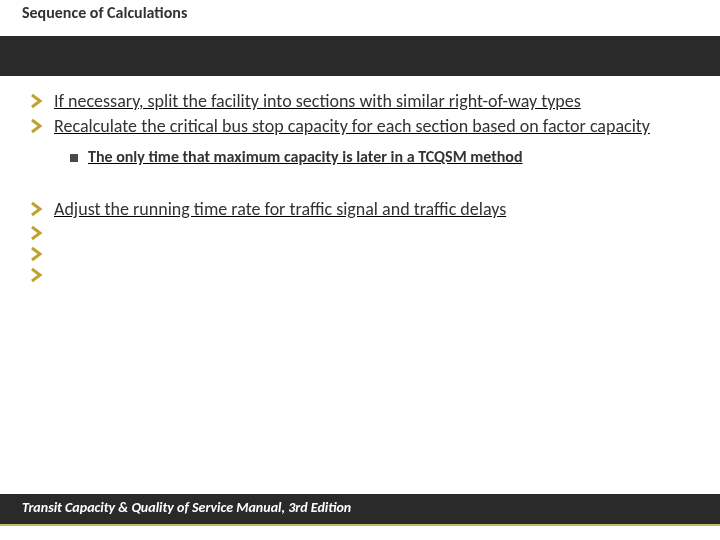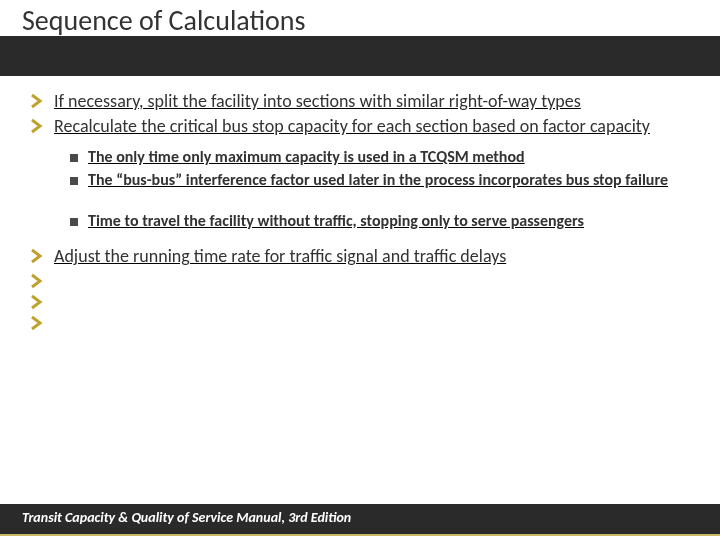--- a/index.html
+++ b/index.html
@@ -20,22 +20,22 @@
   .title-bar {
     position: absolute;
     left: 0; top: 0; right: 0;
     height: 76px;
     background: linear-gradient(#ffffff 0%, #ffffff 36px, #2a2a2a 36px, #2a2a2a 100%);
   }
   .title-text {
     position: absolute;
     left: 22px;
     top: 3px;
-    font-size: 28px;
-    font-weight: normal;
+    font-size: 16px;
+    font-weight: bold;
     color: #333;
   }
   .content {
     position: absolute;
     left: 30px;
     right: 30px;
     top: 88px;
     text-decoration: underline;
   }
   .bullet-l1 {
@@ -69,21 +69,21 @@
     font-size: 16px;
     line-height: 1.3;
     font-weight: bold;
     color: #333;
   }
   .chev svg { display: block; }
   .footer-bar {
     position: absolute;
     left: 0; right: 0;
     bottom: 0;
-    height: 36px;
+    height: 46px;
     background: linear-gradient(#2a2a2a 0%, #2a2a2a 30px, #ffffff 30px, #ffffff 100%);
   }
   .footer-bar::before {
     content: "";
     position: absolute;
     left: 0; right: 0; top: 30px;
     height: 2px;
     background: #c8b868;
   }
   .footer-text {
@@ -124,36 +124,28 @@
             <path d="M2 2 L10 8 L2 14" stroke="#bfa22e" stroke-width="3" fill="none"></path>
           </svg>
       </span>
       <span class="txt">Recalculate the critical bus stop capacity for each section based on factor capacity</span>
     </div>
 
     <div class="spacer-s"></div>
 
     <div class="bullet-l2">
       <span class="square"></span>
-      <span class="txt">The only time only maximum capacity is used in a TCQSM method</span>
-    </div>
-    <div class="bullet-l2">
-      <span class="square"></span>
-      <span class="txt">The “bus-bus” interference factor used later in the process incorporates bus stop failure</span>
+      <span class="txt">The only time that maximum capacity is later in a TCQSM method</span>
     </div>
 
     <div class="spacer-m"></div>
 
 
     <div class="spacer-s"></div>
 
-    <div class="bullet-l2">
-      <span class="square"></span>
-      <span class="txt">Time to travel the facility without traffic, stopping only to serve passengers</span>
-    </div>
 
     <div class="spacer-m"></div>
 
     <div class="bullet-l1">
       <span class="chev">
         <svg width="14" height="16" viewBox="0 0 14 16">
             <path d="M2 2 L10 8 L2 14" stroke="#bfa22e" stroke-width="3" fill="none"></path>
           </svg>
       </span>
       <span class="txt">Adjust the running time rate for traffic signal and traffic delays</span>

